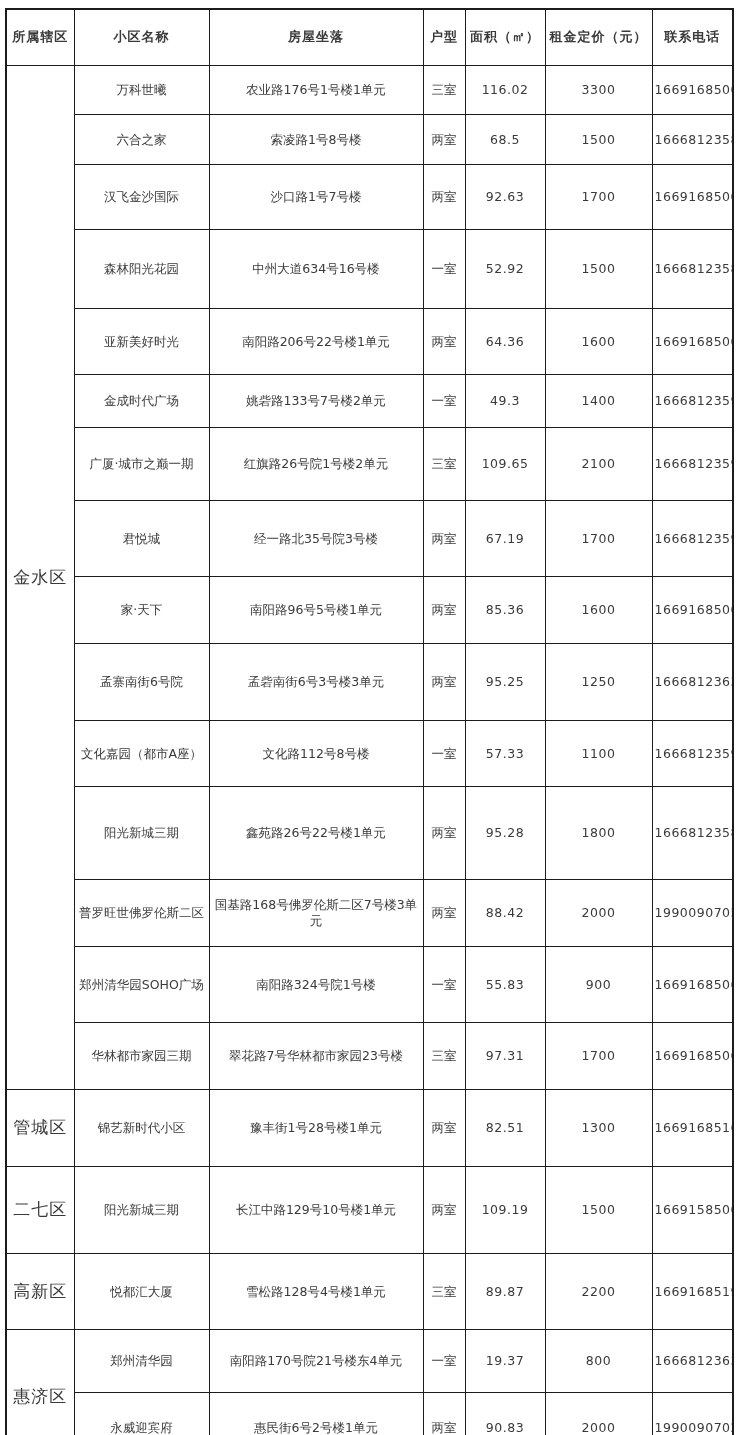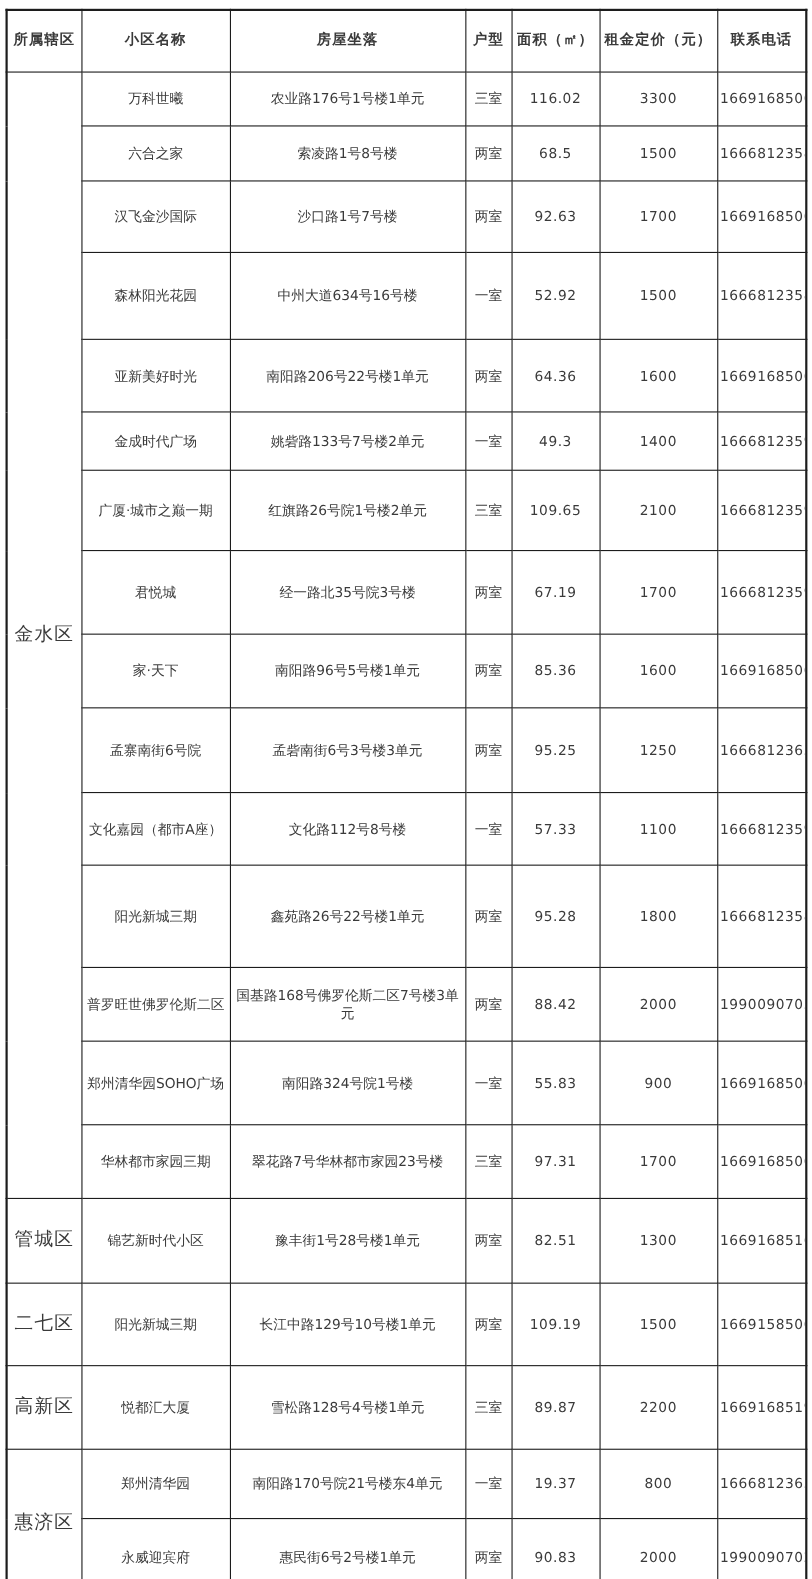--- a/index.html
+++ b/index.html
@@ -197,21 +197,21 @@
       </tr>
       <tr style="height:77px">
         <td class="district">管城区</td>
         <td>锦艺新时代小区</td>
         <td>豫丰街1号28号楼1单元</td>
         <td>两室</td>
         <td class="num">82.51</td>
         <td class="num">1300</td>
         <td class="num">16691685163</td>
       </tr>
-      <tr style="height:75px">
+      <tr style="height:87px">
         <td class="district">二七区</td>
         <td>阳光新城三期</td>
         <td>长江中路129号10号楼1单元</td>
         <td>两室</td>
         <td class="num">109.19</td>
         <td class="num">1500</td>
         <td class="num">16691585001</td>
       </tr>
       <tr style="height:76px">
         <td class="district">高新区</td>

